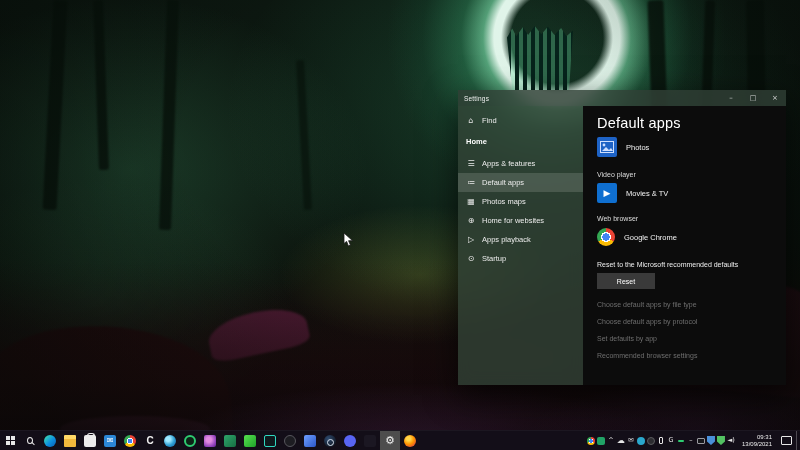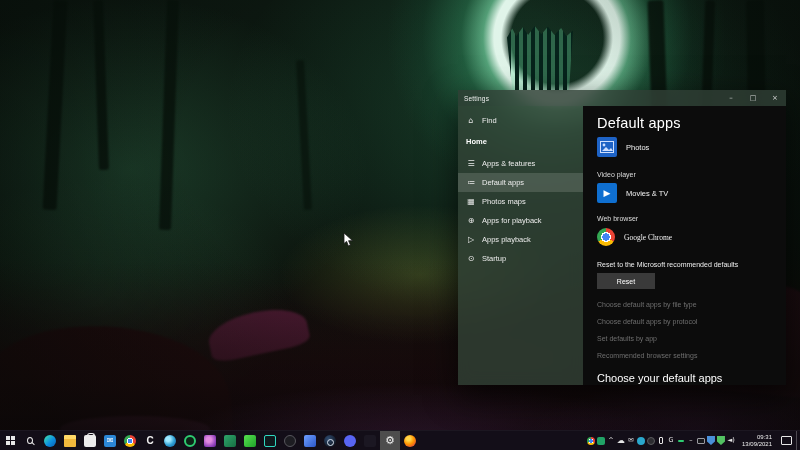--- a/index.html
+++ b/index.html
@@ -74,21 +74,21 @@
   .nav { margin-top:8px; }
   .nav-item { display:flex; align-items:center; gap:6px; height:19px; padding-left:8px; font-size:7.5px; color:#ececec; }
   .nav-item.sel { background:rgba(255,255,255,0.14); }
 
   
   .main { flex:1; background:#0c0c0c; color:#fff; padding:8px 10px 0 14px; overflow:hidden; }
   .main-heading { font-size:14.5px; font-weight:300; line-height:18px; letter-spacing:0.2px; }
   .app-row { display:flex; align-items:center; gap:9px; height:20px; }
   .row-photos { margin-top:5px; }
   .row-movies { margin-top:5px; }
-  .row-chrome { margin-top:5px;font-family:Liberation Serif, serif; }
+  .row-chrome { margin-top:5px; }
   .tile { width:20px; height:20px; border-radius:2px; flex:0 0 20px;
     display:flex; align-items:center; justify-content:center; }
   .tile svg { display:block; }
   .play-glyph { color:#fff; font-size:9px; font-family:"DejaVu Sans", sans-serif; line-height:1; }
   .chrome-ball { width:18px; height:18px; border-radius:50%;
     background:
       radial-gradient(circle at 50% 50%, #4285f4 0 29%, #ffffff 30% 39%, rgba(0,0,0,0) 40%),
       conic-gradient(from 0deg, #ea4335 0 120deg, #fbbc05 120deg 240deg, #34a853 240deg 360deg); }
   .app-name { font-size:7.5px; color:#f2f2f2; }
   .cat-label { font-size:7px; color:#dddddd; }
@@ -213,21 +213,21 @@
           <div class="nav-item sel">
             <span class="glyph">≔</span>
             <span>Default apps</span>
           </div>
           <div class="nav-item">
             <span class="glyph">▦</span>
             <span>Photos maps</span>
           </div>
           <div class="nav-item">
             <span class="glyph">⊕</span>
-            <span>Apps for playback</span>
+            <span>Home for websites</span>
           </div>
           <div class="nav-item">
             <span class="glyph">▷</span>
             <span>Apps playback</span>
           </div>
           <div class="nav-item">
             <span class="glyph">⊙</span>
             <span>Startup</span>
           </div>
         </div>
@@ -262,21 +262,20 @@
         </div>
 
         <div class="reset-caption">Reset to the Microsoft recommended defaults</div>
         <div class="reset-btn" style="background: rgb(58, 58, 58);">Reset</div>
 
         <div class="link link-1">Choose default apps by file type</div>
         <div class="link link-2">Choose default apps by protocol</div>
         <div class="link link-3">Set defaults by app</div>
         <div class="link link-4">Recommended browser settings</div>
 
-        <div class="bottom-heading">Choose your default apps</div>
       </div>
     </div>
   </div>
 
   <div class="cursor">
     <svg width="12" height="14" viewBox="0 0 12 14">
       <polygon points="1,0 1,10.5 3.6,8.4 5.4,13 7.4,12.1 5.6,7.7 9.6,7.7" fill="#ffffff" stroke="#1a1a1a" stroke-width="0.8"></polygon>
     </svg>
   </div>
 

